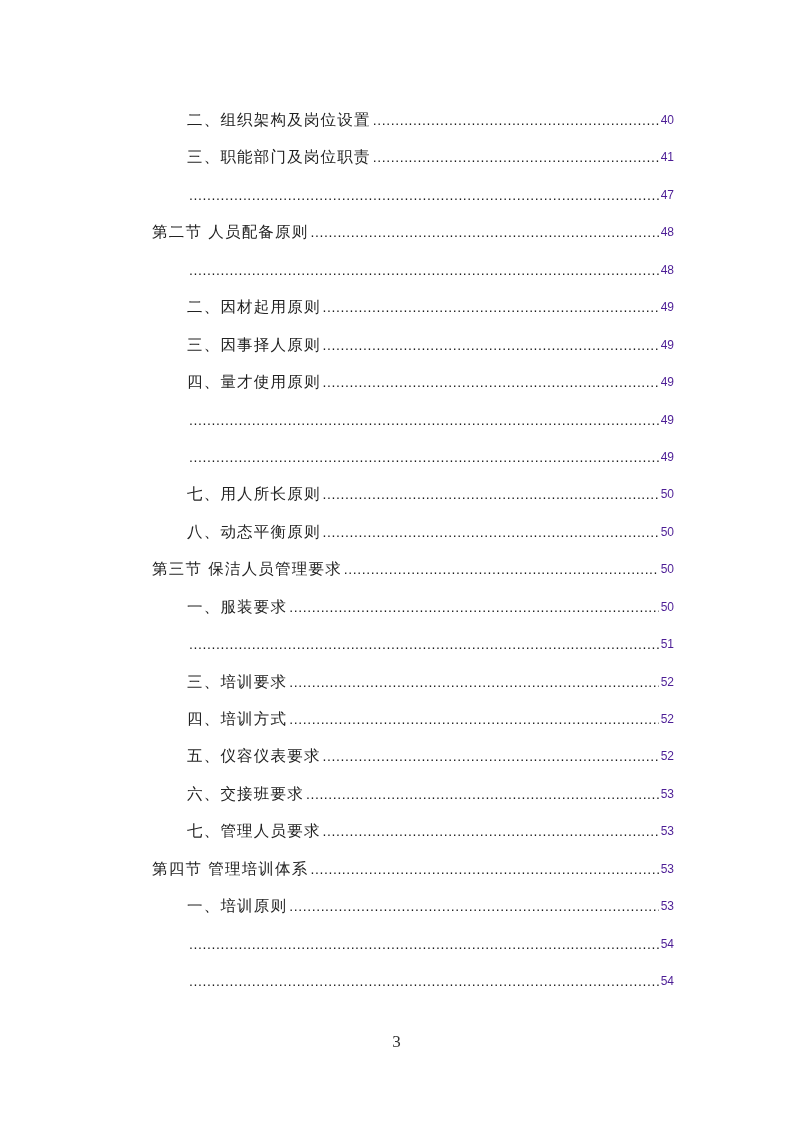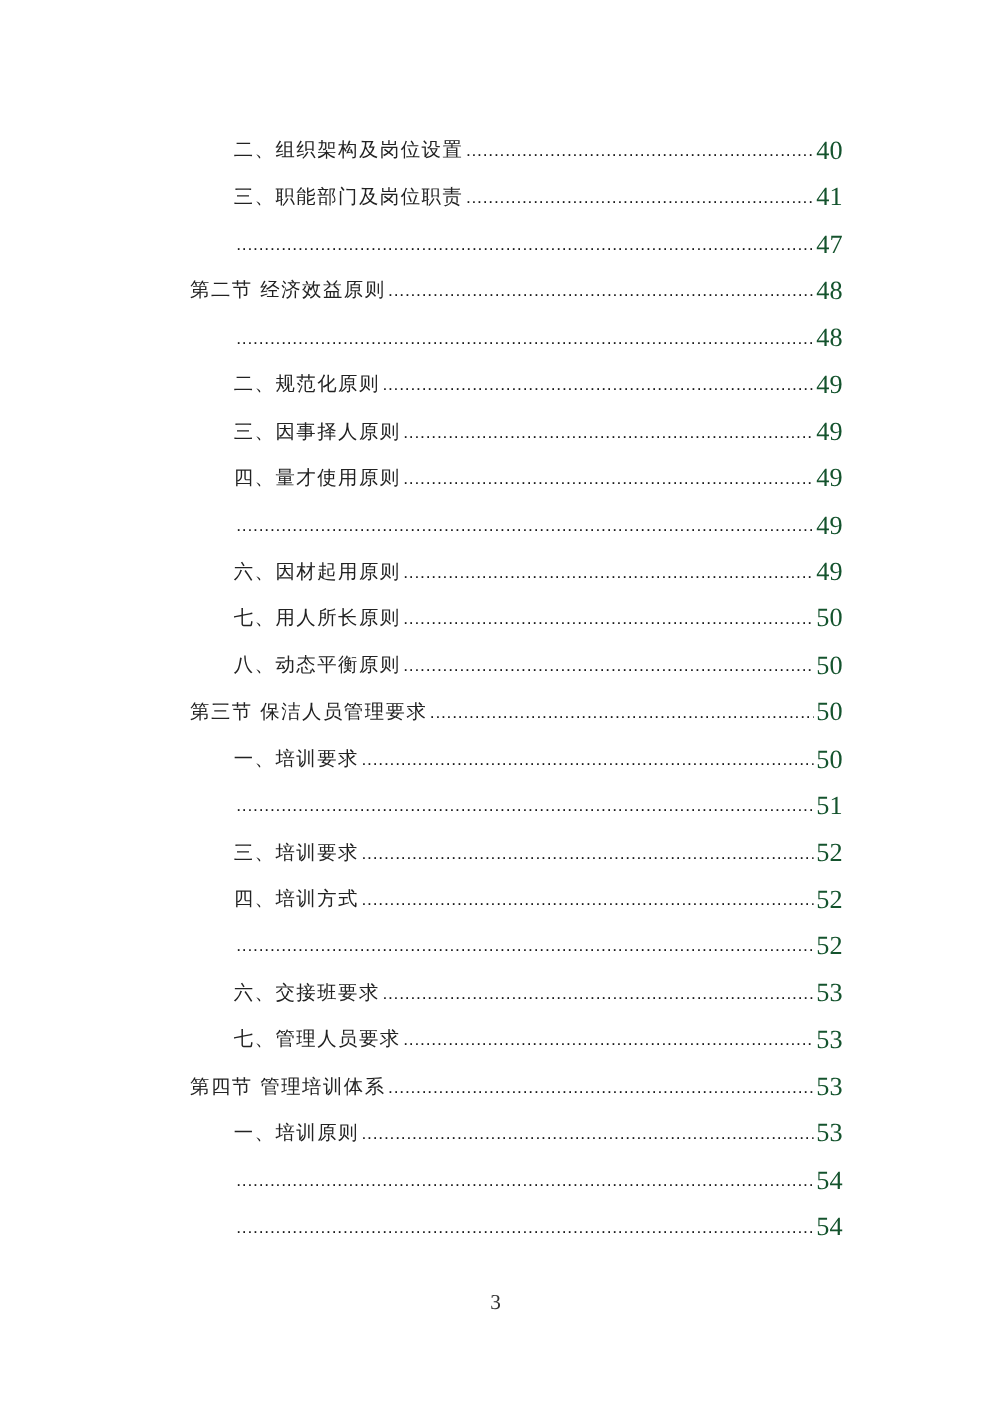--- a/index.html
+++ b/index.html
@@ -44,23 +44,23 @@
       color: #1a1a1a;
       font-family: "Liberation Sans", sans-serif;
       font-size: 14px;
       letter-spacing: 0.6px;
     }
     .toc-leader::before {
       content: "....................................................................................................................................................................................................................................................";
     }
     .toc-page {
       flex: 0 0 auto;
-      font-family: Liberation Serif, serif;
-      font-size: 21px;
-      color: #14532d;
+      font-family: Liberation Sans, sans-serif;
+      font-size: 12px;
+      color: #4c1d95;
     }
     .page-number {
       position: absolute;
       left: 0;
       width: 793px;
       top: 1032px;
       text-align: center;
       font-family: "Liberation Serif", serif;
       font-size: 17px;
       color: #333333;
@@ -78,87 +78,87 @@
   <div class="toc-row level-2">
     <span class="toc-title">三、职能部门及岗位职责</span>
     <span class="toc-leader"></span>
     <span class="toc-page">41</span>
   </div>
   <div class="toc-row level-2">
     <span class="toc-leader"></span>
     <span class="toc-page">47</span>
   </div>
   <div class="toc-row level-1">
-    <span class="toc-title">第二节  经济效益原则</span>
+    <span class="toc-title">第二节  人员配备原则</span>
     <span class="toc-leader"></span>
     <span class="toc-page">48</span>
   </div>
   <div class="toc-row level-2">
     <span class="toc-leader"></span>
     <span class="toc-page">48</span>
   </div>
   <div class="toc-row level-2">
-    <span class="toc-title">二、规范化原则</span>
+    <span class="toc-title">二、因材起用原则</span>
     <span class="toc-leader"></span>
     <span class="toc-page">49</span>
   </div>
   <div class="toc-row level-2">
     <span class="toc-title">三、因事择人原则</span>
     <span class="toc-leader"></span>
     <span class="toc-page">49</span>
   </div>
   <div class="toc-row level-2">
     <span class="toc-title">四、量才使用原则</span>
     <span class="toc-leader"></span>
     <span class="toc-page">49</span>
   </div>
   <div class="toc-row level-2">
     <span class="toc-leader"></span>
     <span class="toc-page">49</span>
   </div>
   <div class="toc-row level-2">
-    <span class="toc-title">六、因材起用原则</span>
     <span class="toc-leader"></span>
     <span class="toc-page">49</span>
   </div>
   <div class="toc-row level-2">
     <span class="toc-title">七、用人所长原则</span>
     <span class="toc-leader"></span>
     <span class="toc-page">50</span>
   </div>
   <div class="toc-row level-2">
     <span class="toc-title">八、动态平衡原则</span>
     <span class="toc-leader"></span>
     <span class="toc-page">50</span>
   </div>
   <div class="toc-row level-1">
     <span class="toc-title">第三节  保洁人员管理要求</span>
     <span class="toc-leader"></span>
     <span class="toc-page">50</span>
   </div>
   <div class="toc-row level-2">
-    <span class="toc-title">一、培训要求</span>
+    <span class="toc-title">一、服装要求</span>
     <span class="toc-leader"></span>
     <span class="toc-page">50</span>
   </div>
   <div class="toc-row level-2">
     <span class="toc-leader"></span>
     <span class="toc-page">51</span>
   </div>
   <div class="toc-row level-2">
     <span class="toc-title">三、培训要求</span>
     <span class="toc-leader"></span>
     <span class="toc-page">52</span>
   </div>
   <div class="toc-row level-2">
     <span class="toc-title">四、培训方式</span>
     <span class="toc-leader"></span>
     <span class="toc-page">52</span>
   </div>
   <div class="toc-row level-2">
+    <span class="toc-title">五、仪容仪表要求</span>
     <span class="toc-leader"></span>
     <span class="toc-page">52</span>
   </div>
   <div class="toc-row level-2">
     <span class="toc-title">六、交接班要求</span>
     <span class="toc-leader"></span>
     <span class="toc-page">53</span>
   </div>
   <div class="toc-row level-2">
     <span class="toc-title">七、管理人员要求</span>

